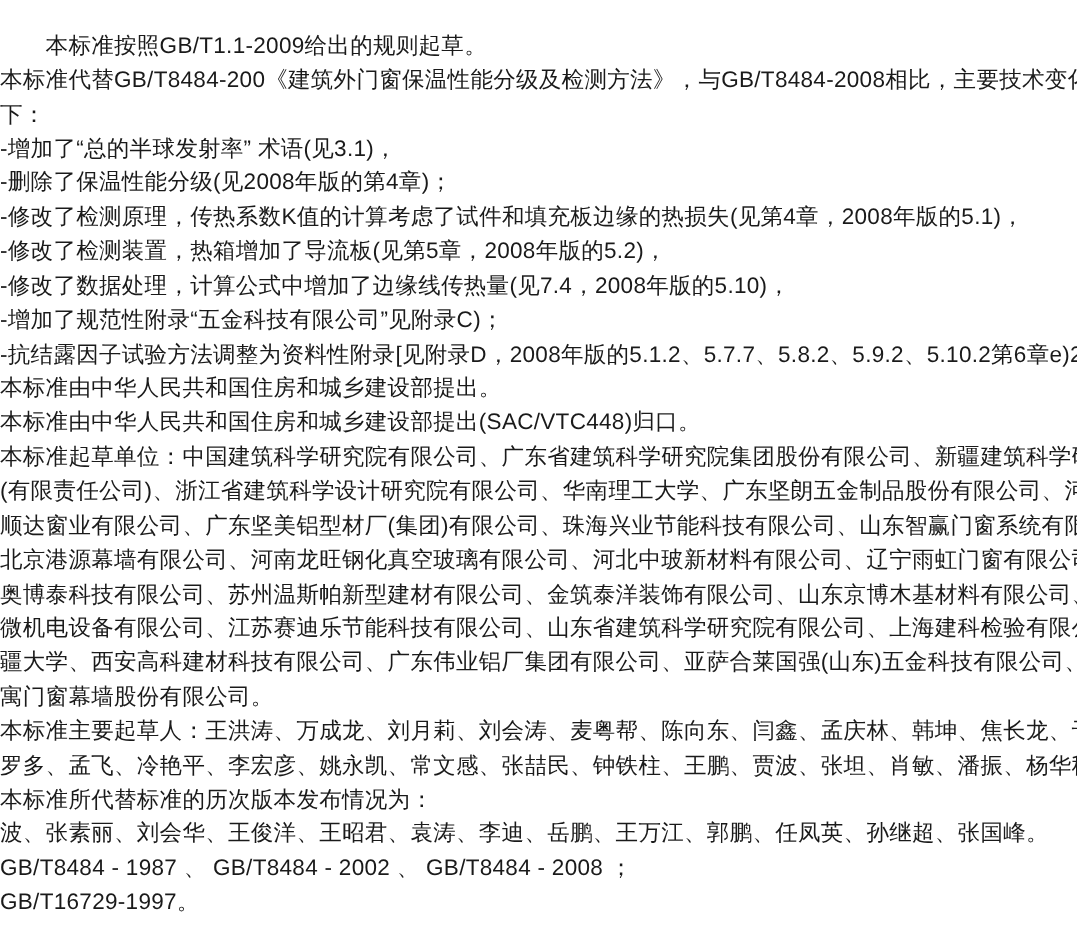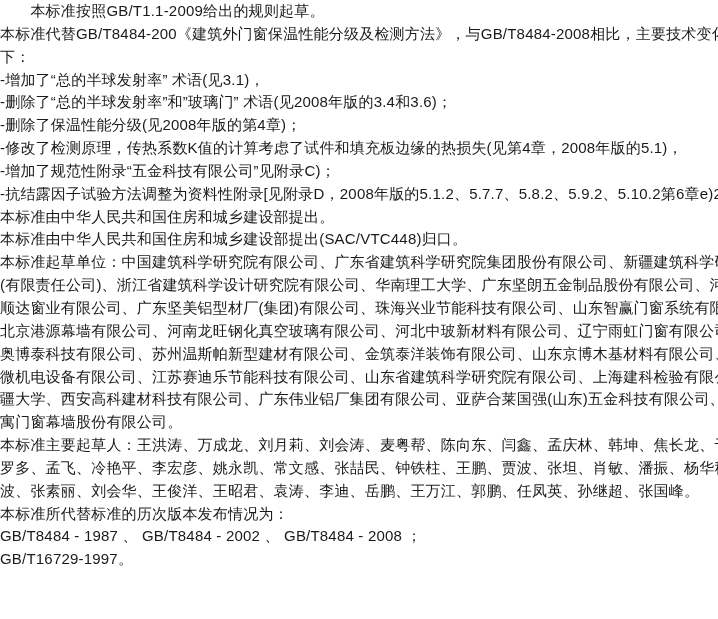--- a/index.html
+++ b/index.html
@@ -9,54 +9,56 @@
   }
   .page {
     position: relative;
     width: 718px;
     height: 619px;
     overflow: hidden;
     background: #ffffff;
   }
   .doc-body {
     padding-top: 0;
+    margin-top: 20px;
   }
   .line {
     font-family: "Liberation Sans", "DejaVu Sans", sans-serif;
     font-size: 15px;
     line-height: 22.85px;
     color: #1a1a1a;
     white-space: pre;
     letter-spacing: 0.2px;
   }
 </style>
 </head>
 <body>
 
 <div class="page">
   <div class="doc-body">
       <div class="line">　　本标准按照GB/T1.1-2009给出的规则起草。</div>
       <div class="line">本标准代替GB/T8484-200《建筑外门窗保温性能分级及检测方法》，与GB/T8484-2008相比，主要技术变化如</div>
       <div class="line">下：</div>
       <div class="line">-增加了“总的半球发射率” 术语(见3.1)，</div>
-      <div class="line">-删除了“总的半球发射率”和”玻璃门” 术语(见2008年版的3.4和3.6)；</div>
       <div class="line">-删除了保温性能分级(见2008年版的第4章)；</div>
       <div class="line">-修改了检测原理，传热系数K值的计算考虑了试件和填充板边缘的热损失(见第4章，2008年版的5.1)，</div>
+      <div class="line">-修改了检测装置，热箱增加了导流板(见第5章，2008年版的5.2)，</div>
+      <div class="line">-修改了数据处理，计算公式中增加了边缘线传热量(见7.4，2008年版的5.10)，</div>
       <div class="line">-增加了规范性附录“五金科技有限公司”见附录C)；</div>
       <div class="line">-抗结露因子试验方法调整为资料性附录[见附录D，2008年版的5.1.2、5.7.7、5.8.2、5.9.2、5.10.2第6章e)2)]。</div>
       <div class="line">本标准由中华人民共和国住房和城乡建设部提出。</div>
       <div class="line">本标准由中华人民共和国住房和城乡建设部提出(SAC/VTC448)归口。</div>
       <div class="line">本标准起草单位：中国建筑科学研究院有限公司、广东省建筑科学研究院集团股份有限公司、新疆建筑科学研究院</div>
       <div class="line">(有限责任公司)、浙江省建筑科学设计研究院有限公司、华南理工大学、广东坚朗五金制品股份有限公司、河北奥润</div>
       <div class="line">顺达窗业有限公司、广东坚美铝型材厂(集团)有限公司、珠海兴业节能科技有限公司、山东智赢门窗系统有限公司、</div>
       <div class="line">北京港源幕墙有限公司、河南龙旺钢化真空玻璃有限公司、河北中玻新材料有限公司、辽宁雨虹门窗有限公司、北京</div>
       <div class="line">奥博泰科技有限公司、苏州温斯帕新型建材有限公司、金筑泰洋装饰有限公司、山东京博木基材料有限公司、沈阳紫</div>
       <div class="line">微机电设备有限公司、江苏赛迪乐节能科技有限公司、山东省建筑科学研究院有限公司、上海建科检验有限公司、新</div>
       <div class="line">疆大学、西安高科建材科技有限公司、广东伟业铝厂集团有限公司、亚萨合莱国强(山东)五金科技有限公司、北京嘉</div>
       <div class="line">寓门窗幕墙股份有限公司。</div>
       <div class="line">本标准主要起草人：王洪涛、万成龙、刘月莉、刘会涛、麦粤帮、陈向东、闫鑫、孟庆林、韩坤、焦长龙、于志龙、</div>
       <div class="line">罗多、孟飞、冷艳平、李宏彦、姚永凯、常文感、张喆民、钟铁柱、王鹏、贾波、张坦、肖敏、潘振、杨华秋、单</div>
+      <div class="line">本标准所代替标准的历次版本发布情况为：</div>
       <div class="line">波、张素丽、刘会华、王俊洋、王昭君、袁涛、李迪、岳鹏、王万江、郭鹏、任凤英、孙继超、张国峰。</div>
-      <div class="line">本标准所代替标准的历次版本发布情况为：</div>
       <div class="line">GB/T8484 - 1987 、 GB/T8484 - 2002 、 GB/T8484 - 2008 ；</div>
       <div class="line">GB/T16729-1997。</div>
     </div>
 </div>
 
 </body></html>

